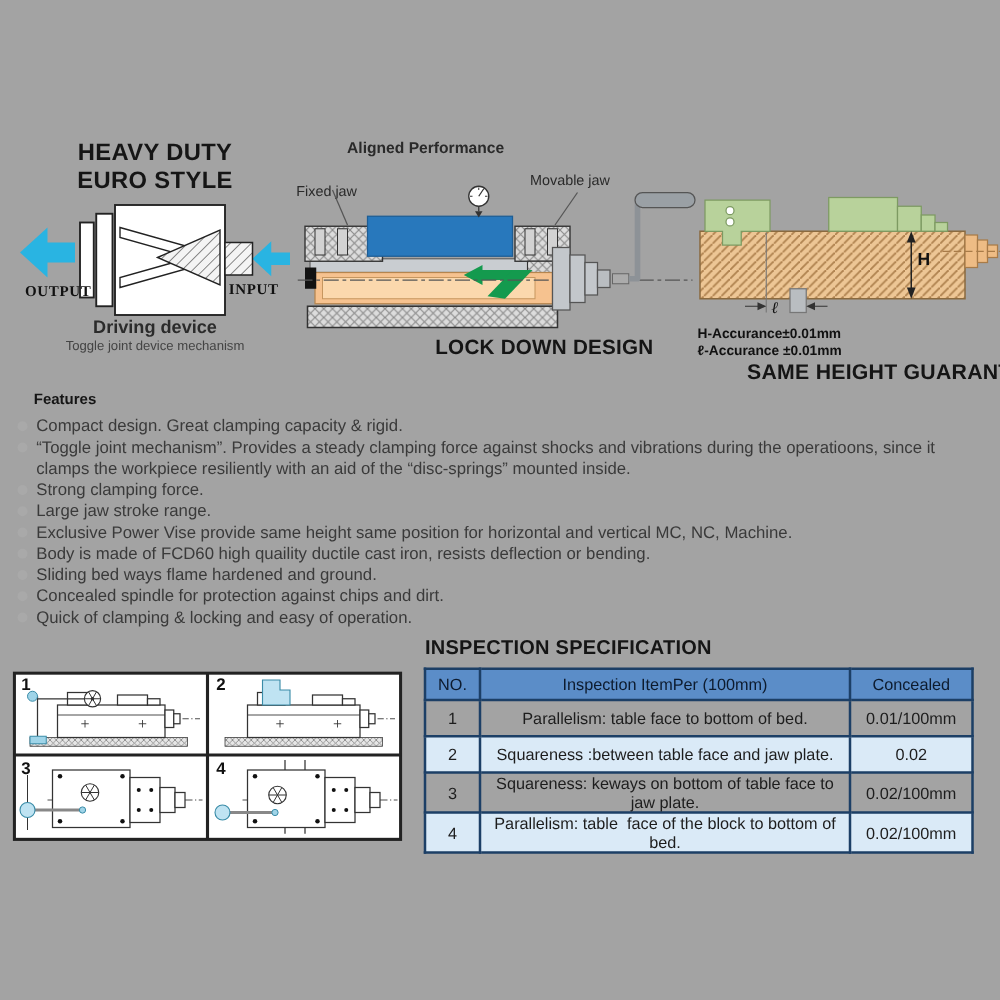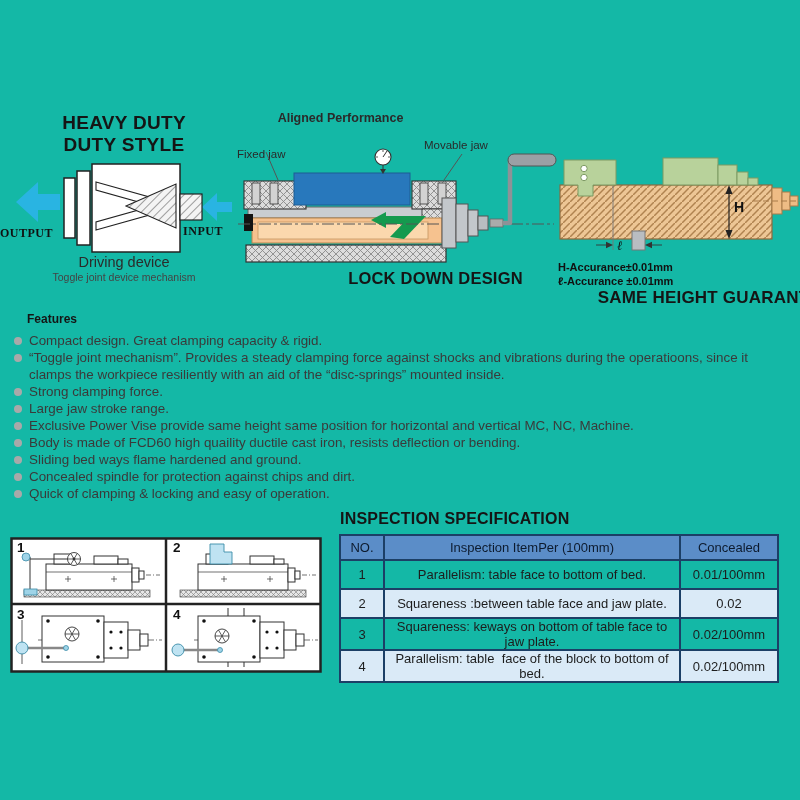--- a/index.html
+++ b/index.html
@@ -1,23 +1,23 @@
 <!DOCTYPE html>
 <html><head>
 <meta charset="utf-8">
 <style>
   html,body{margin:0;padding:0;background:#fff;}
-  .page{position:relative;width:800px;height:800px;background:#14b8a6;overflow:hidden;
+  .page{position:relative;width:800px;height:800px;background:#a3a3a3;overflow:hidden;
         font-family:"Liberation Sans",sans-serif;color:#222;}
   .abs{position:absolute;}
   .hd{font-weight:bold;color:#151515;}
   .center{text-align:center;}
   
   .tl-title{left:38px;top:112px;width:172px;font-size:19px;line-height:22px;letter-spacing:.3px;}
-  .dd-caption{left:38px;top:254px;width:172px;font-size:14.5px;color:#2b2b2b;}
+  .dd-caption{left:38px;top:254px;width:172px;font-size:14.5px;color:#2b2b2b;font-weight:bold;}
   .dd-subcaption{left:26px;top:271px;width:196px;font-size:10.5px;color:#444;}
   .io-label{font-family:"Liberation Serif",serif;font-weight:bold;font-size:12px;color:#111;letter-spacing:.5px;}
   
   .mid-title{left:258px;top:111px;width:165px;font-size:12.5px;color:#2a2a2a;font-weight:bold;}
   .jaw-label{font-size:11.5px;color:#2a2a2a;}
   .lockdown{left:328px;top:269px;width:215px;font-size:16.5px;letter-spacing:.2px;}
   
   .acc-line{left:558px;font-size:11px;font-weight:bold;color:#111;}
   .same-height{left:550px;top:288px;width:250px;font-size:17px;letter-spacing:.2px;margin-left:40px;}
   
@@ -40,21 +40,21 @@
   .pnum{font-size:13.5px;font-weight:bold;color:#111;}
   svg{display:block;}
 </style>
 </head>
 <body>
 
 <div class="page">
 
   <div class="abs tl-title hd center">
     <div>HEAVY DUTY</div>
-    <div>DUTY STYLE</div>
+    <div>EURO STYLE</div>
   </div>
 
   <svg class="abs" style="left:8px;top:158px" width="228" height="100" viewBox="0 0 228 100">
     <defs>
       <pattern id="hA" width="6" height="6" patternUnits="userSpaceOnUse" patternTransform="rotate(45)">
         <rect width="6" height="6" fill="#f4f4f4"></rect>
         <line x1="0" y1="0" x2="0" y2="6" stroke="#6e6e6e" stroke-width="1.3"></line>
       </pattern>
     </defs>
     <polygon points="8,44 30,24 30,36 52,36 52,52 30,52 30,64" fill="#29b4e2"></polygon>
@@ -62,21 +62,21 @@
     <g stroke="#222" stroke-width="1.5" fill="#fff">
       <rect x="56" y="20" width="11" height="60"></rect>
       <rect x="69" y="13" width="13" height="74"></rect>
       <rect x="84" y="6" width="88" height="88"></rect>
       <polygon points="88,24 152,42 152,50 88,32" stroke-width="1.1"></polygon>
       <polygon points="88,72 152,54 152,46 88,64" stroke-width="1.1"></polygon>
       <polygon points="118,48 168,26 168,70" fill="url(#hA)" stroke-width="1.1"></polygon>
       <rect x="172" y="36" width="22" height="26" fill="url(#hA)" stroke-width="1.2"></rect>
     </g>
   </svg>
-  <div class="abs io-label center" style="left:0;top:226px;width:50px">OUTPUT</div>
+  <div class="abs io-label center" style="left:20px;top:226px;width:50px">OUTPUT</div>
   <div class="abs io-label center" style="left:178px;top:224px;width:50px">INPUT</div>
   <div class="abs dd-caption center">Driving device</div>
   <div class="abs dd-subcaption center">Toggle joint device mechanism</div>
 
   <div class="abs mid-title center">Aligned Performance</div>
   <div class="abs jaw-label" style="left:237px;top:148px">Fixed jaw</div>
   <div class="abs jaw-label" style="left:424px;top:139px">Movable jaw</div>
 
   <svg class="abs" style="left:238px;top:128px" width="330" height="142" viewBox="0 0 330 142">
     <defs>

